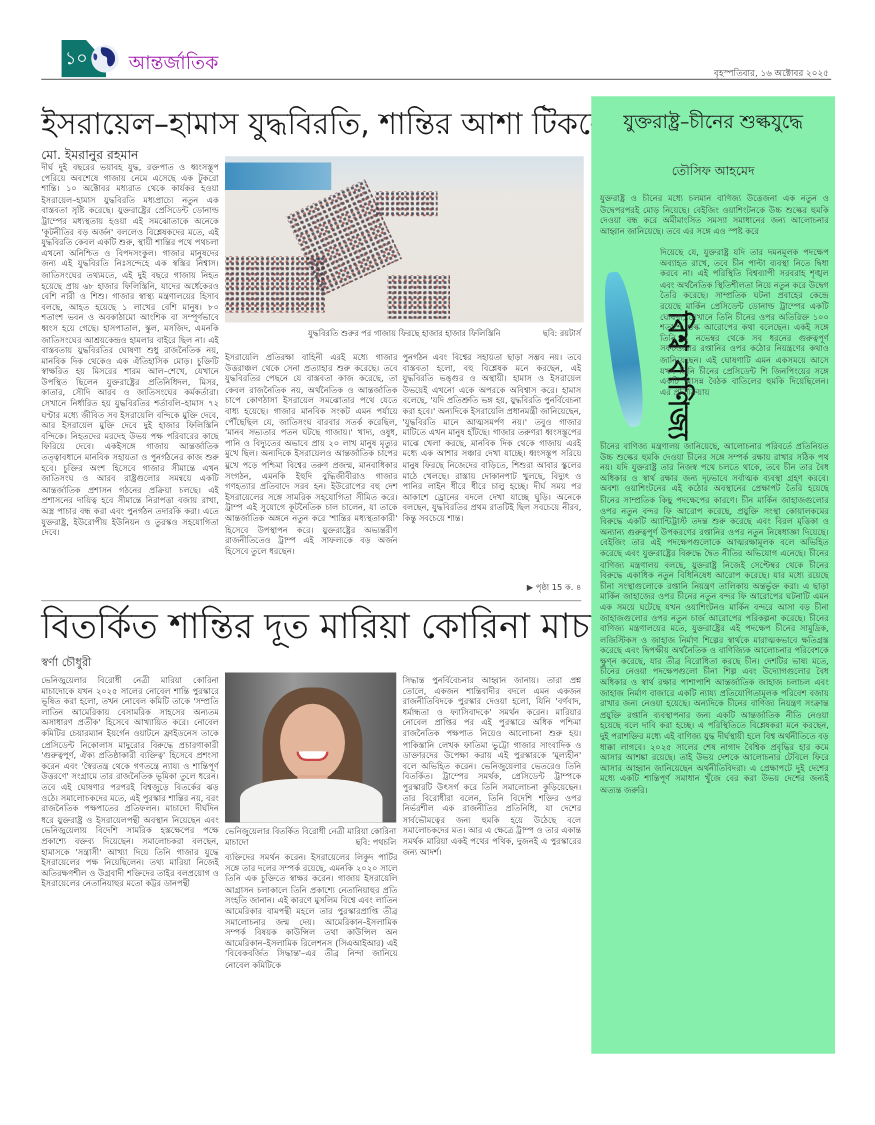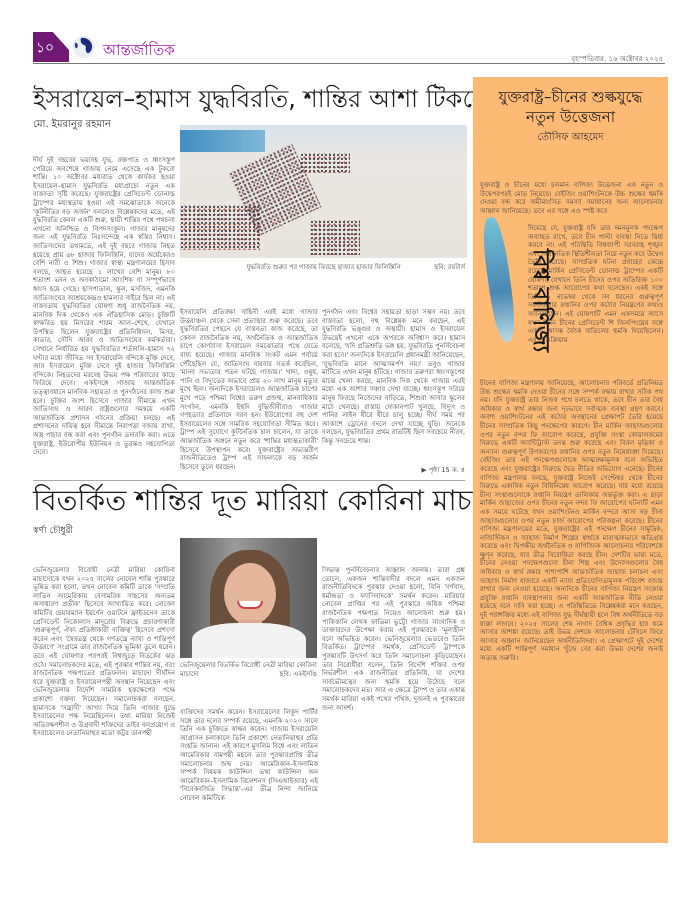--- a/index.html
+++ b/index.html
@@ -1,29 +1,29 @@
 <!DOCTYPE html>
 <html><head>
 <meta charset="utf-8">
 <style>
   * { box-sizing: border-box; margin: 0; padding: 0; }
   html, body { width: 700px; height: 900px; background: #ffffff; overflow: hidden; }
   body { font-family: "DejaVu Sans", sans-serif; color: #2a2a2a; position: relative; }
 
   .header { position: absolute; left: 33px; top: 30px; width: 632px; height: 34px; border-bottom: 1.5px solid #777; }
-  .page-num { position: absolute; left: 0; top: 2px; width: 36px; height: 30px; background: #701a75; clip-path: polygon(0 0, 55% 0, 100% 60%, 100% 100%, 0 100%); color: #fff; font-size: 14px; line-height: 30px; padding-left: 3px; }
+  .page-num { position: absolute; left: 16px; top: 2px; width: 36px; height: 30px; background: #0f766e; clip-path: polygon(0 0, 55% 0, 100% 60%, 100% 100%, 0 100%); color: #fff; font-size: 14px; line-height: 30px; padding-left: 3px; }
   .globe { position: absolute; left: 38px; top: 4px; width: 26px; height: 26px; }
   .section { position: absolute; left: 70px; top: 8px; color: #a21caf; font-size: 15px; }
   .masthead { position: absolute; right: 2px; top: 3px; font-family: "DejaVu Serif", serif; font-weight: bold; font-size: 17px; color: #111; text-align: right; }
   .dateline { position: absolute; right: 2px; top: 23px; font-size: 7px; color: #555; }
 
   .headline1 { position: absolute; left: 33px; top: 84px; width: 430px; font-size: 24px; line-height: 30px; color: #1b1b1b; white-space: nowrap; }
   .byline1 { position: absolute; left: 33px; top: 116px; font-size: 10px; color: #333; }
 
-  .col { position: absolute; font-size: 6.6px; line-height: 8.6px; color: #444; text-align: justify; overflow: hidden; margin-top: 26px; }
+  .col { position: absolute; font-size: 6.6px; line-height: 8.6px; color: #444; text-align: justify; overflow: hidden; }
   .col p { margin-bottom: 0; }
 
   .photo1 { position: absolute; left: 180px; top: 125px; width: 287px; height: 133px; overflow: hidden; background: linear-gradient(180deg,#d7e3ea 0%, #eae7e2 25%, #e8e3dc 100%); }
   .photo1 .sea { position: absolute; left: 0; top: 5px; width: 85px; height: 22px; background: linear-gradient(90deg, #3f8fc0, #7fb7d8); }
   .photo1 .crowd { position: absolute; background: radial-gradient(circle, #3b3a48 0 1px, transparent 1.4px) 0 0/4px 4px, radial-gradient(circle, #a24a44 0 0.9px, transparent 1.3px) 2px 2px/5px 5px; opacity: 0.85; }
   .caption1 { position: absolute; left: 180px; top: 262px; width: 287px; font-size: 6.5px; color: #444; text-align: center; }
   .caption1 .credit { position: absolute; right: 2px; top: 0; }
 
   .jump1 { position: absolute; left: 322px; top: 464px; width: 143px; font-size: 6.6px; color: #444; text-align: right; }
 
@@ -34,21 +34,21 @@
 
   .photo2 { position: absolute; left: 180px; top: 538px; width: 137px; height: 120px; overflow: hidden; background: linear-gradient(90deg,#5a5a5a,#9a9a9a 40%,#777 70%,#5d5d5d); }
   .photo2 .hair { position: absolute; left: 30px; top: 12px; width: 80px; height: 100px; border-radius: 45% 45% 20% 20%; background: #6b4f3a; }
   .photo2 .face { position: absolute; left: 44px; top: 25px; width: 52px; height: 62px; border-radius: 50%; background: #e3b69c; }
   .photo2 .smile { position: absolute; left: 57px; top: 63px; width: 26px; height: 8px; border-radius: 0 0 14px 14px; background: #fff; border: 2px solid #c44; border-top: none; }
   .photo2 .shirt { position: absolute; left: 12px; top: 85px; width: 114px; height: 40px; border-radius: 40% 40% 0 0; background: #f2f2f0; }
   .photo2 .neck { position: absolute; left: 58px; top: 82px; width: 24px; height: 20px; background: #dca98e; border-radius: 0 0 12px 12px; }
   .caption2 { position: absolute; left: 180px; top: 661px; width: 137px; font-size: 6.5px; line-height: 8.5px; color: #444; }
   .caption2 .credit { float: right; }
 
-  .sidebar { position: absolute; left: 473px; top: 77px; width: 195px; height: 766px; background: #fdba74; }
+  .sidebar { position: absolute; left: 473px; top: 77px; width: 195px; height: 766px; background: #86efac; }
   .sidebar-title { position: absolute; left: 0; top: 10px; width: 195px; text-align: center; font-size: 15px; line-height: 20px; color: #222; }
   .sidebar-byline { position: absolute; left: 0; top: 52px; width: 195px; text-align: center; font-size: 10px; color: #333; }
   .sidebar .col { color: #444; }
   .brush-logo { position: absolute; left: 5px; top: 130px; width: 48px; height: 140px; }
   .brush-logo .streak { position: absolute; left: 10px; top: 10px; width: 22px; height: 125px; border-radius: 40%; background: linear-gradient(180deg,#5dc3e8,#2a7fbf 60%,#aee0f5); transform: rotate(-8deg); opacity: 0.85; }
   .brush-logo .glyph { position: absolute; left: -4px; top: 18px; width: 56px; font-family: "DejaVu Serif", serif; font-weight: bold; font-size: 22px; line-height: 24px; color: #111; transform: rotate(90deg); transform-origin: 28px 52px; white-space: nowrap; }
 </style>
 </head>
 <body>
 
@@ -101,34 +101,33 @@
 
 <div class="photo2">
   <div class="hair"></div>
   <div class="face"></div>
   <div class="smile"></div>
   <div class="neck"></div>
   <div class="shirt"></div>
 </div>
 <div class="caption2">
   <span>ভেনিজুয়েলার বিতর্কিত বিরোধী নেত্রী মারিয়া কোরিনা মাচাদো</span>
-  <span class="credit">ছবি: একইসঙি</span>
+  <span class="credit">ছবি: পথচলি</span>
 </div>
 
 <div class="col" style="left:180px; top:682px; width:138px; height:183px;">
   <p>ব্যক্তিদের সমর্থন করেন। ইসরায়েলের লিকুদ পার্টির সঙ্গে তার দলের সম্পর্ক রয়েছে, এমনকি ২০২০ সালে তিনি এক চুক্তিতে স্বাক্ষর করেন। গাজায় ইসরায়েলি আগ্রাসন চলাকালে তিনি প্রকাশ্যে নেতানিয়াহুর প্রতি সংহতি জানান। এই কারণে মুসলিম বিশ্বে এবং লাতিন আমেরিকার বামপন্থী মহলে তার পুরস্কারপ্রাপ্তি তীব্র সমালোচনার জন্ম দেয়। আমেরিকান–ইসলামিক সম্পর্ক বিষয়ক কাউন্সিল তথা কাউন্সিল অন আমেরিকান–ইসলামিক রিলেশনস (সিএআইআর) এই 'বিবেকবর্জিত সিদ্ধান্ত'–এর তীব্র নিন্দা জানিয়ে নোবেল কমিটিকে</p>
 </div>
 <div class="col" style="left:322px; top:540px; width:143px; height:325px;">
   <p>সিদ্ধান্ত পুনর্বিবেচনার আহ্বান জানায়। তারা প্রশ্ন তোলে, একজন শান্তিবাদীর বদলে এমন একজন রাজনীতিবিদকে পুরস্কার দেওয়া হলো, যিনি 'বর্ণবাদ, ধর্মান্ধতা ও ফ্যাসিবাদকে' সমর্থন করেন। মারিয়ার নোবেল প্রাপ্তির পর এই পুরস্কারে অধিক পশ্চিমা রাজনৈতিক পক্ষপাত নিয়েও আলোচনা শুরু হয়। পাকিস্তানি লেখক ফাতিমা ভুট্টো গাজার সাংবাদিক ও ডাক্তারদের উপেক্ষা করায় এই পুরস্কারকে 'মূল্যহীন' বলে অভিহিত করেন। ভেনিজুয়েলার ভেতরেও তিনি বিতর্কিত। ট্রাম্পের সমর্থক, প্রেসিডেন্ট ট্রাম্পকে পুরস্কারটি উৎসর্গ করে তিনি সমালোচনা কুড়িয়েছেন। তার বিরোধীরা বলেন, তিনি বিদেশি শক্তির ওপর নির্ভরশীল এক রাজনীতির প্রতিনিধি, যা দেশের সার্বভৌমত্বের জন্য হুমকি হয়ে উঠেছে বলে সমালোচকদের মত। আর এ ক্ষেত্রে ট্রাম্প ও তার একান্ত সমর্থক মারিয়া একই পথের পথিক, দুজনই এ পুরস্কারের জন্য আদর্শ।</p>
 </div>
 
 <div class="sidebar">
   <div class="sidebar-title">
     <div>যুক্তরাষ্ট্র–চীনের শুল্কযুদ্ধে</div>
-    <div>নতুন উত্তেজনা</div>
   </div>
   <div class="sidebar-byline">তৌসিফ আহমেদ</div>
 
   <div class="col" style="left:7px; top:78px; width:183px; height:43px;">
     <p>যুক্তরাষ্ট্র ও চীনের মধ্যে চলমান বাণিজ্য উত্তেজনা এক নতুন ও উদ্বেপরপরই মোড় নিয়েছে। বেইজিং ওয়াশিংটনকে উচ্চ শুল্কের হুমকি দেওয়া বন্ধ করে অমীমাংসিত সমস্যা সমাধানের জন্য আলোচনার আহ্বান জানিয়েছে। তবে এর সঙ্গে এও স্পষ্ট করে</p>
   </div>
 
   <div class="brush-logo">
     <div class="streak"></div>
     <div class="glyph">বিশ্ব বাণিজ্য</div>

